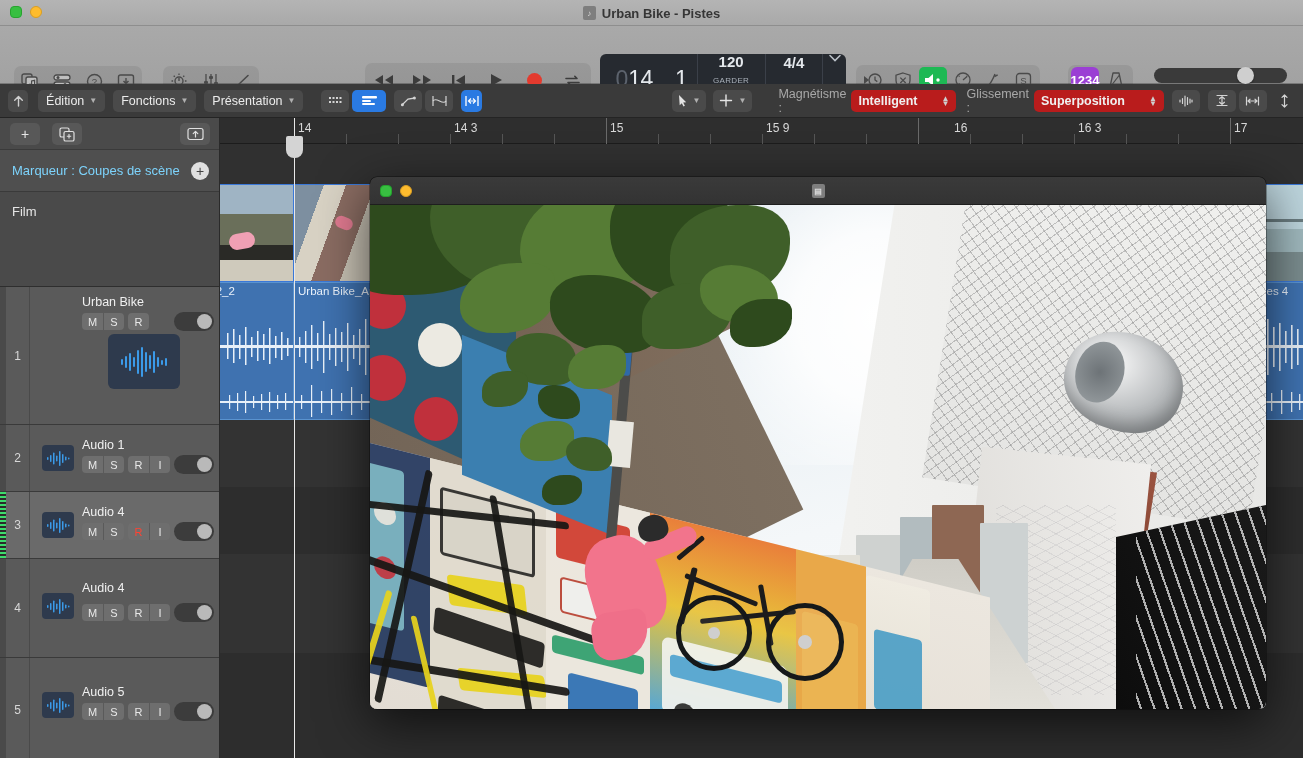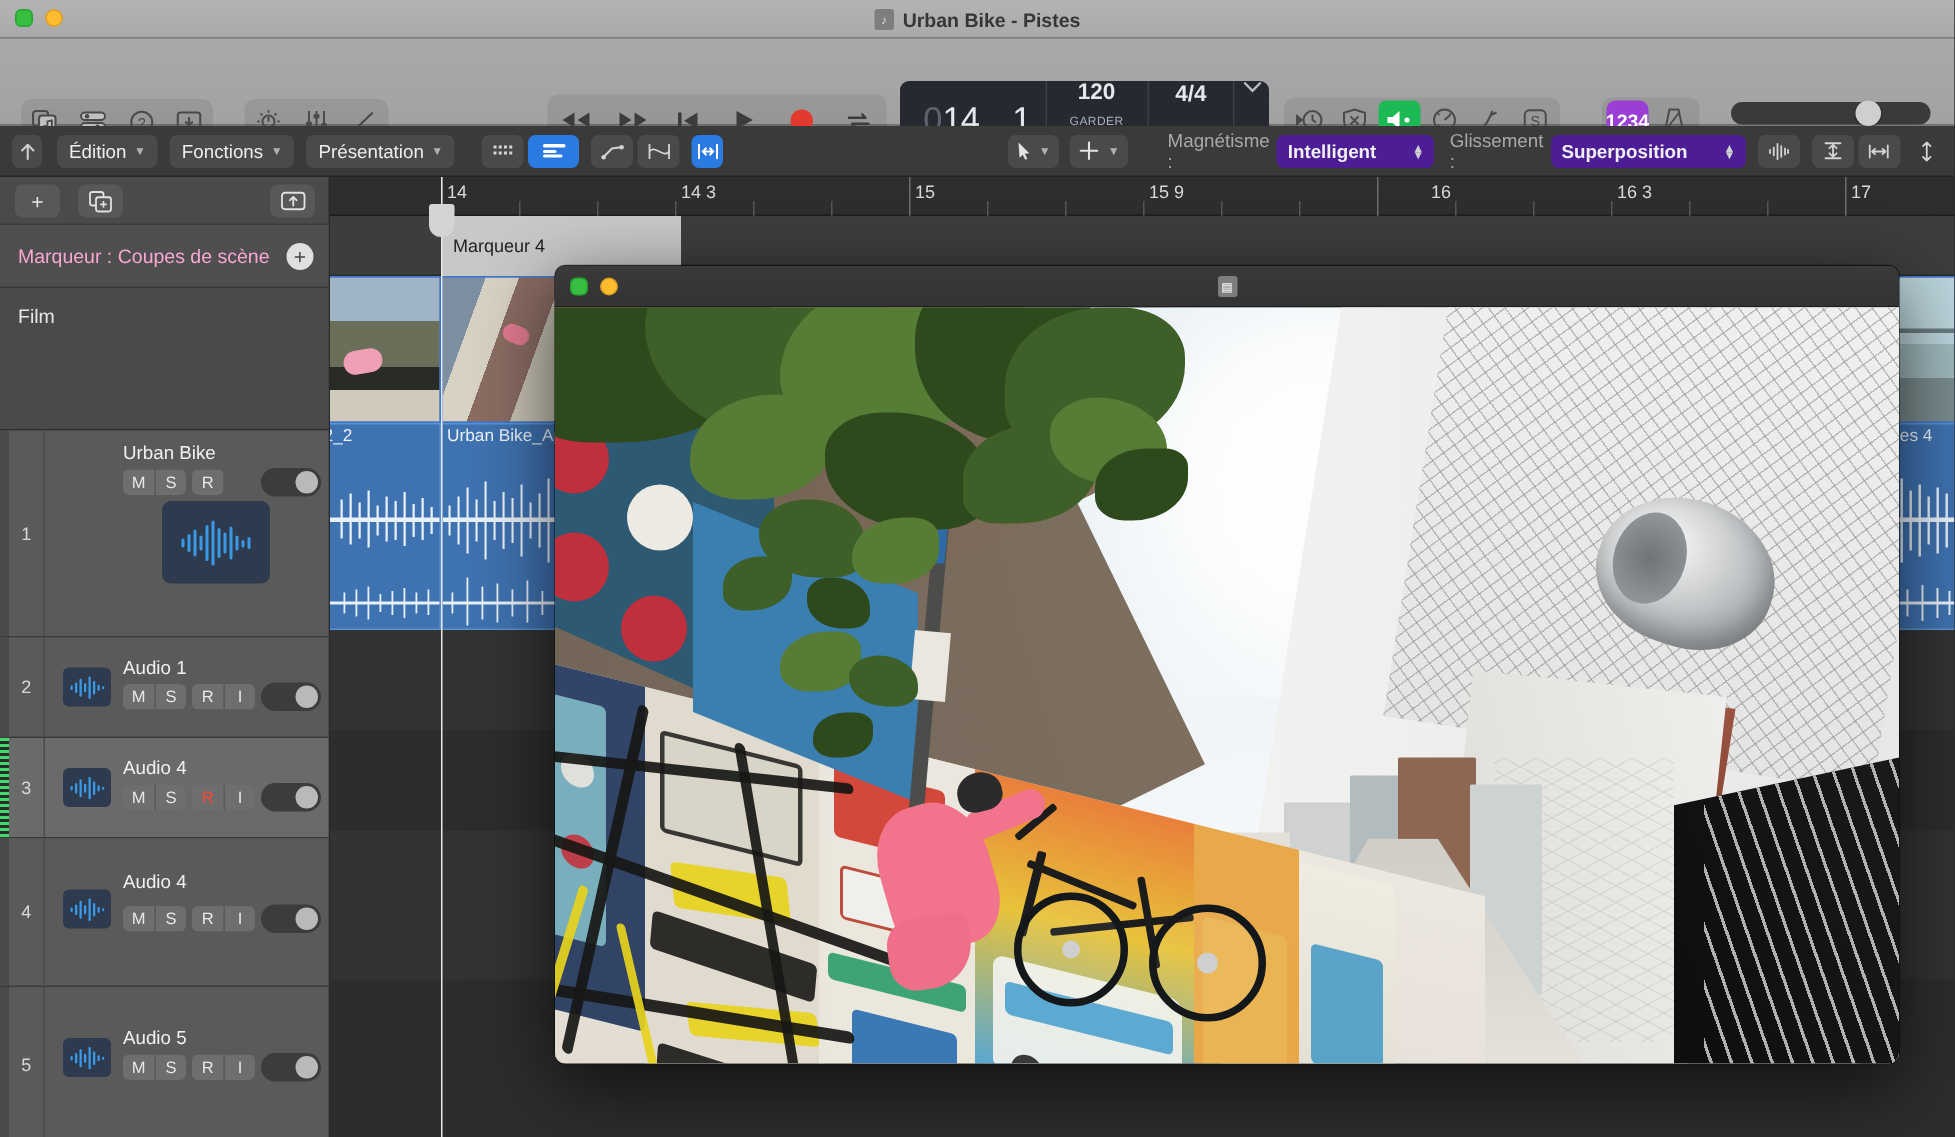--- a/index.html
+++ b/index.html
@@ -103,42 +103,42 @@
   }
   .mbtn .chev { font-size:8px; color:#b0b0b0; }
   .iconbtn {
     width:28px; height:22px; border-radius:5px; background:#4a4a4a;
     display:flex; align-items:center; justify-content:center; color:#d4d4d4;
   }
   .iconbtn.active { background:#2a7ae2; color:#fff; }
   .seg { display:flex; gap:3px; margin-right:8px; }
   .mlabel { font-size:12.5px; color:#a8a8a8; margin:0 5px 0 10px; }
   .mselect {
-    height:22px; border-radius:5px; background:#4c1d95; display:flex;
+    height:22px; border-radius:5px; background:#b91c1c; display:flex;
     align-items:center; gap:24px; padding:0 7px; font-size:12.5px;
     color:#f0f0f0; font-weight:bold;
   }
   .stepper { display:flex; flex-direction:column; line-height:5px; font-size:8px; color:#cfcfcf; }
 
   
   .leftpanel {
     position:absolute; left:0; top:118px; width:220px; height:640px;
     background:#4a4a4a; border-right:1px solid #2a2a2a;
   }
   .lp-toolbar { position:relative; height:32px; border-bottom:1px solid #3a3a3a; }
   .lp-btn {
     position:absolute; top:5px; height:22px; border-radius:5px;
     background:#585858; display:flex; align-items:center; justify-content:center;
     color:#e6e6e6; font-size:14px;
   }
   .lp-marker {
     position:relative; height:42px; border-bottom:1px solid #3a3a3a;
     display:flex; align-items:center; padding:0 12px; background:#4f4f4f;
   }
-  .lp-marker-label { font-size:13px; color:#f9a8d4; }
+  .lp-marker-label { font-size:13px; color:#7dd3fc; }
   .lp-plus-circ {
     position:absolute; right:10px; top:12px; width:18px; height:18px;
     border-radius:50%; background:#e0e0e0; color:#444; font-size:14px;
     display:flex; align-items:center; justify-content:center; line-height:1;
   }
   .lp-film { height:95px; border-bottom:1px solid #2e2e2e; padding:10px 12px;
              background:#4a4a4a; }
   .lp-film-label { font-size:13px; color:#e6e6e6;margin-top:22px; }
 
   
@@ -699,25 +699,20 @@
     <div class="rtick minor" style="left:854px"></div>
       <div class="rlabel" style="left:858px">16 3</div>
     <div class="rtick minor" style="left:906px"></div>
       <div class="rtick minor" style="left:958px"></div>
     <div class="rtick" style="left:1010px"></div>
       <div class="rlabel" style="left:1014px">17</div>
   </div>
 
   <div class="tlarea">
 
-    <div class="markerlane">
-      <div class="marker">
-        <span>Marqueur 4</span>
-      </div>
-    </div>
 
     <div class="filmlane">
       <div class="thumb" style="left:-2px; width:76px;">
         <div style="position:absolute;inset:0;background:linear-gradient(#9fb4c4 0 30%,#6a6f5a 30% 62%,#2a2a26 62% 78%,#cfcabc 78% 100%)"></div>
         <div style="position:absolute;left:10px;top:48px;width:26px;height:16px;background:#f0a0b4;border-radius:8px;transform:rotate(-10deg)"></div>
       </div>
       <div class="thumb" style="left:74px; width:78px;">
         <div style="position:absolute;inset:0;background:linear-gradient(110deg,#7d8fa0 0 26%,#d8d2c4 26% 46%,#8a6c62 46% 72%,#c8c2b4 72% 100%)"></div>
         <div style="position:absolute;left:40px;top:32px;width:18px;height:12px;background:#e07a90;border-radius:6px;transform:rotate(22deg)"></div>
       </div>

